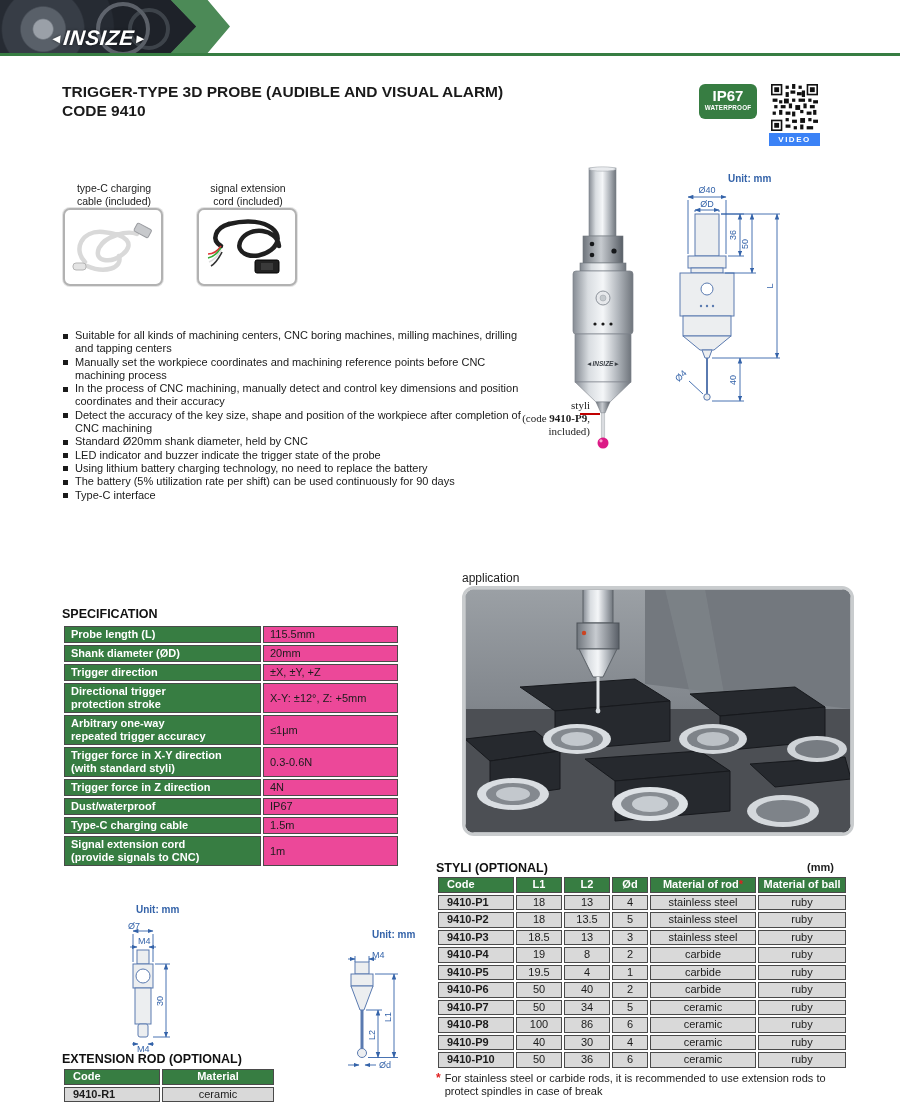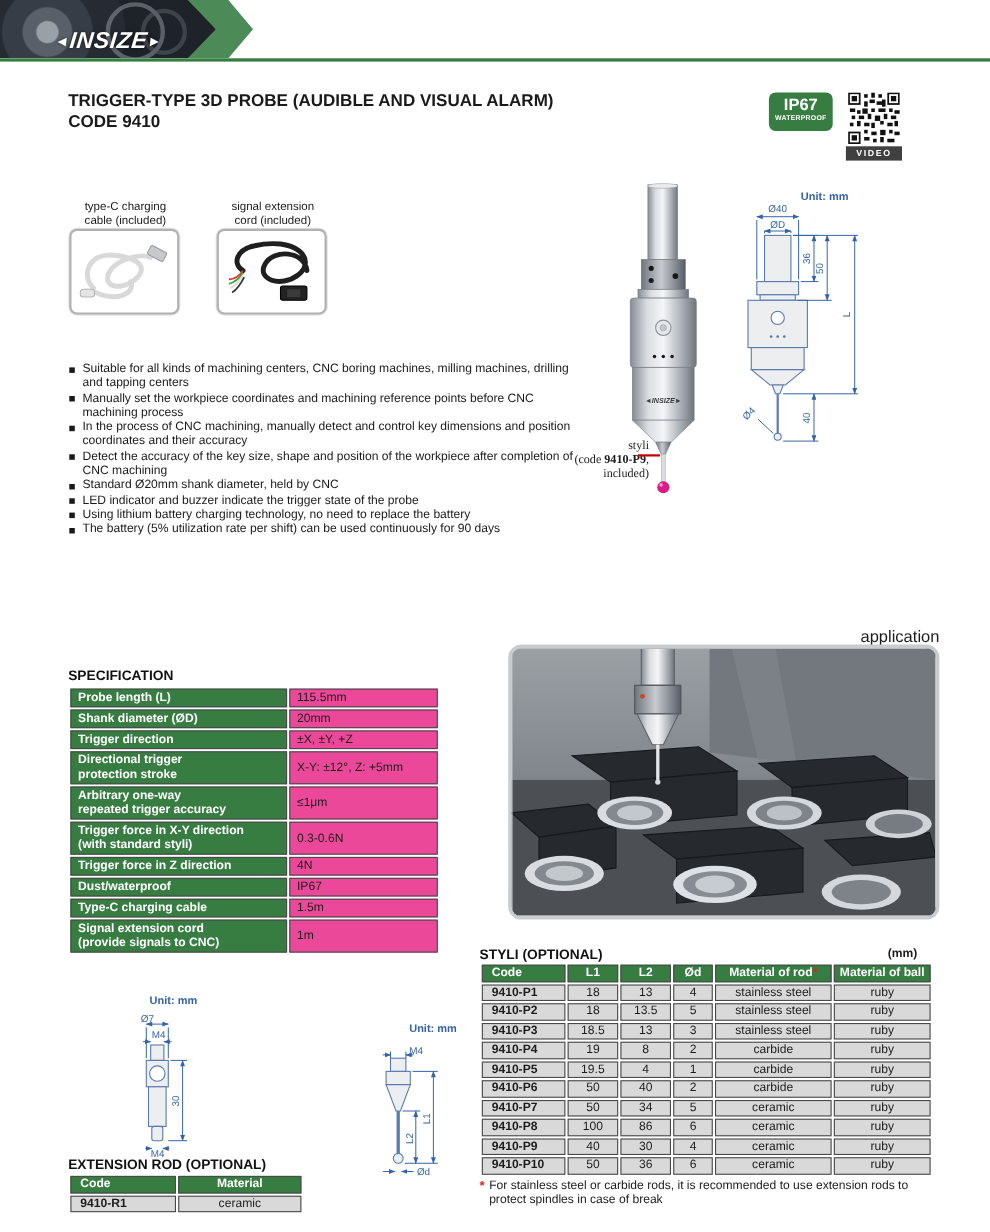--- a/index.html
+++ b/index.html
@@ -24,21 +24,21 @@
 
   
   .title{left:62px;top:82px;font-size:15.5px;font-weight:bold;line-height:19px;color:#1a1a1a;}
 
   
   .ip67{left:699px;top:84px;width:58px;height:35px;background:#377d42;border-radius:6px;
         color:#fff;text-align:center;}
   .ip67 .l1{font-size:15px;font-weight:bold;line-height:17px;margin-top:3px;}
   .ip67 .l2{font-size:6.3px;font-weight:bold;letter-spacing:.2px;}
   .qr{left:771px;top:84px;width:47px;height:47px;background:#fff;}
-  .video{left:769px;top:133px;width:51px;height:13px;background:#404040;color:#fff;
+  .video{left:769px;top:133px;width:51px;height:13px;background:#3b82f6;color:#fff;
          font-size:8px;font-weight:bold;letter-spacing:1.5px;text-align:center;line-height:13px;}
 
   
   .cap{width:112px;text-align:center;font-size:10.5px;line-height:12.5px;}
   .figbox{width:96px;height:74px;border:2px solid #b2b2b2;border-radius:7px;background:#fff;
           box-shadow:0 0 0 1px #e3e3e3;}
 
   
   .features{left:62px;top:329px;width:460px;}
   .features ul{list-style:none;margin:0;padding:0;}
@@ -68,21 +68,21 @@
   .gtab .lft{text-align:left;padding-left:8px;}
   .gtab .bold{font-weight:bold;}
   .star{color:#e02020;font-weight:bold;}
 
   .unit-mm{font-size:11px;font-weight:bold;text-align:right;}
 
   .footnote{left:436px;top:1072px;width:398px;display:flex;font-size:11px;line-height:13px;}
   .footnote .star{font-size:12px;margin-right:4px;}
 
   
-  .app-label{left:462px;top:571px;width:392px;text-align:right;font-size:15px;}
+  .app-label{left:462px;top:571px;width:392px;text-align:left;font-size:12px;}
   .app-box{left:462px;top:586px;width:386px;height:244px;border:3px solid #c9ccce;border-radius:12px;
            background:#e8e9ea;overflow:hidden;}
   .app-box svg{border-radius:9px;display:block;}
 
   svg text{font-family:"Liberation Sans",sans-serif;}
   .dimtxt{fill:#3463a9;font-size:9px;}
   .dimtxt-b{fill:#3463a9;font-size:10px;font-weight:bold;}
 </style>
 </head>
 <body>
@@ -223,20 +223,21 @@
   <div class="abs features">
     <ul>
       <li><span>Suitable for all kinds of machining centers, CNC boring machines, milling machines, drilling and tapping centers</span></li>
       <li><span>Manually set the workpiece coordinates and machining reference points before CNC machining process</span></li>
       <li><span>In the process of CNC machining, manually detect and control key dimensions and position coordinates and their accuracy</span></li>
       <li><span>Detect the accuracy of the key size, shape and position of the workpiece after completion of CNC machining</span></li>
       <li><span>Standard Ø20mm shank diameter, held by CNC</span></li>
       <li><span>LED indicator and buzzer indicate the trigger state of the probe</span></li>
       <li><span>Using lithium battery charging technology, no need to replace the battery</span></li>
       <li><span>The battery (5% utilization rate per shift) can be used continuously for 90 days</span></li>
+      <li><span>Type-C interface</span></li>
     </ul>
   </div>
 
   <div class="abs" style="left:548px;top:166px;width:110px;height:288px;">
     <svg width="110" height="288" viewBox="0 0 110 288">
       <rect x="41" y="2" width="27" height="68" fill="url(#met)" stroke="#7c828a" stroke-width="0.6"></rect>
       <ellipse cx="54.5" cy="3" rx="13.5" ry="2.2" fill="#e9ebee" stroke="#9aa0a6" stroke-width="0.5"></ellipse>
       <rect x="35" y="70" width="40" height="27" fill="url(#met2)" stroke="#6f757c" stroke-width="0.6"></rect>
       <circle cx="44" cy="78" r="2.3" fill="#16181b"></circle>
         <circle cx="44" cy="89" r="2.3" fill="#16181b"></circle>

